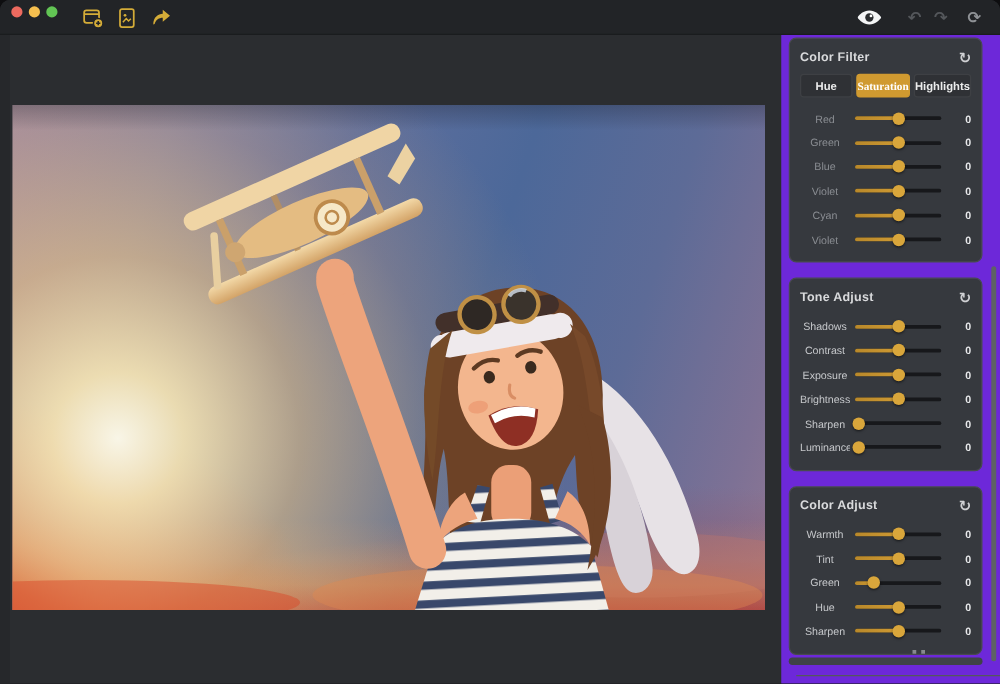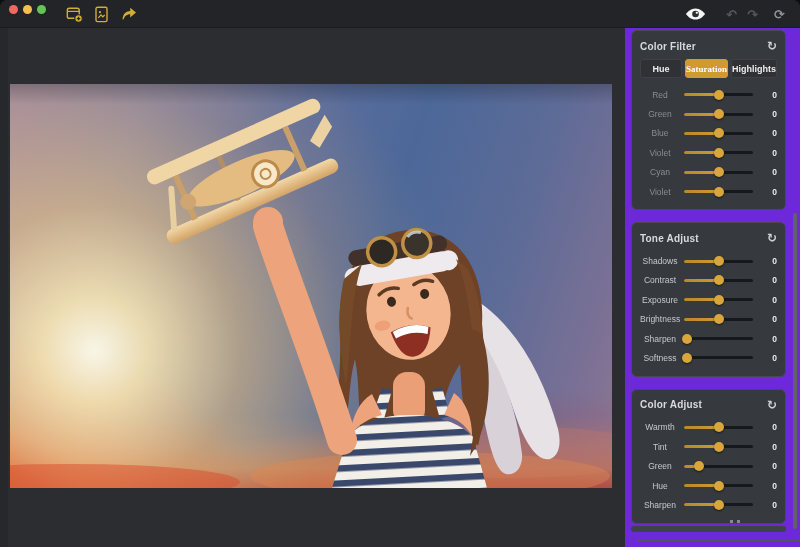--- a/index.html
+++ b/index.html
@@ -300,21 +300,21 @@
       </div>
       <div class="srow">
         <span class="slabel">Sharpen</span>
         <div class="strack" style="--pos: 4%;">
           <div class="sfill"></div>
           <div class="shandle"></div>
         </div>
         <span class="svalue">0</span>
       </div>
       <div class="srow">
-        <span class="slabel">Softness</span>
+        <span class="slabel">Luminance</span>
         <div class="strack" style="--pos: 4%;">
           <div class="sfill"></div>
           <div class="shandle"></div>
         </div>
         <span class="svalue">0</span>
       </div>
     </div>
 
     <div class="panel">
       <div class="phead">

